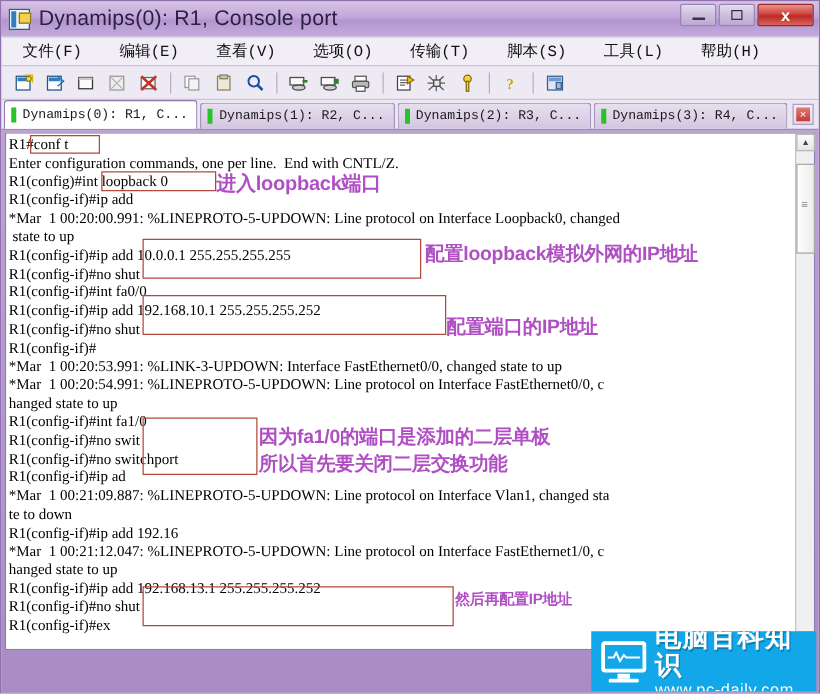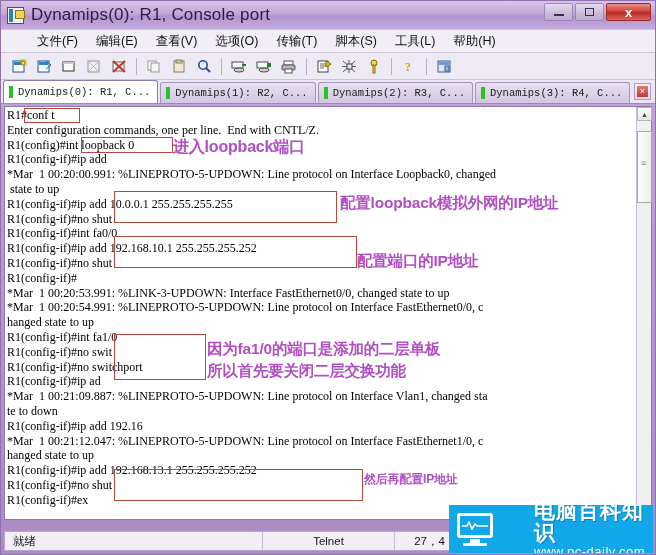--- a/index.html
+++ b/index.html
@@ -80,22 +80,23 @@
   #wincontrols .wbtn .mx { display:block; width:9px; height:8px; border:1.5px solid #3a2e50;}
 
   
   #menubar {
     height: 24px;
     background: #f1eef6;
     border-top: 1px solid #cfc3de;
     border-bottom: 1px solid #cfc3de;
     display: flex;
     align-items: center;
-    padding-left: 28px;
-    gap: 2px;
+    padding-left: 9px;
+    gap: 14px;
+    font-family: Liberation Mono, monospace;
   }
   #menubar .mi {
     font-size: 12.5px;
     color: #101010;
     padding: 3px 8px;
     white-space: nowrap;
     cursor: default;
   }
 
   
@@ -254,26 +255,25 @@
   }
   #statusbar .sb-ready { flex: 0 0 258px; }
   #statusbar .sb-proto { flex: 0 0 132px; justify-content:center; }
   #statusbar .sb-pos   { flex: 0 0 70px; justify-content:center; }
   #statusbar .sb-rows  { flex: 1 1 auto; }
 
   
   #watermark {
     position: absolute;
     right: 2px; bottom: 1px;
-    width: 204px; height: 48px;
+    width: 180px; height: 48px;
     background: #11a7e8;
     display: flex; align-items: center;
     padding-left: 6px;
     overflow: hidden;
-    gap: 34px;
   }
   #watermark .wm-monitor {
     width: 40px; height: 34px;
     flex: 0 0 auto;
     background: #11a7e8;
     position: relative;
   }
   #watermark .wm-monitor .screen {
     position:absolute; left:2px; top:1px;
     width: 36px; height: 25px;
@@ -515,26 +515,20 @@
           <div class="anno-text" style="left: 359px; top: 364px; font-size: 12px;">然后再配置IP地址</div>
         </div>
     </div>
     <div id="vscroll">
       <div class="arrow top">▲</div>
       <div class="thumb"></div>
       <div class="arrow bottom">▼</div>
     </div>
   </div>
 
-  <div id="statusbar">
-    <div class="sb-cell sb-ready">就绪</div>
-    <div class="sb-cell sb-proto">Telnet</div>
-    <div class="sb-cell sb-pos">27，4</div>
-    <div class="sb-cell sb-rows">27 行</div>
-  </div>
 
   <div id="watermark">
     <div class="wm-monitor">
       <div class="screen"></div>
       <svg class="wave" viewBox="0 0 26 9">
           <path d="M0 5 L5 5 L7 1 L10 8 L13 3 L15 5 L26 5" stroke="#ffffff" stroke-width="1.6" fill="none"></path>
         </svg>
       <div class="stand"></div>
       <div class="base"></div>
     </div>

